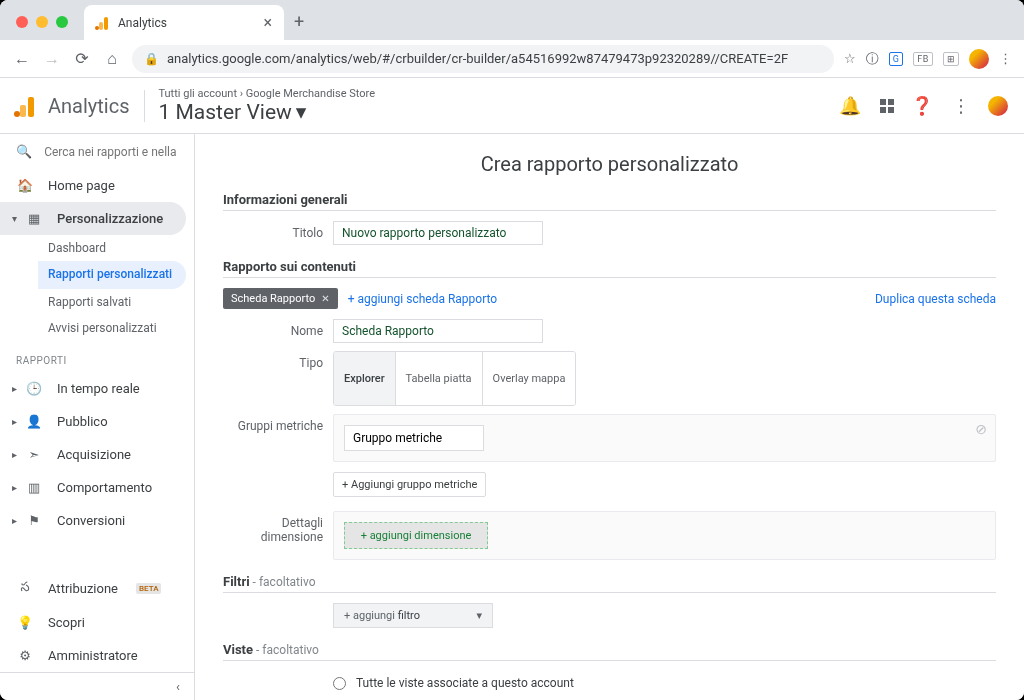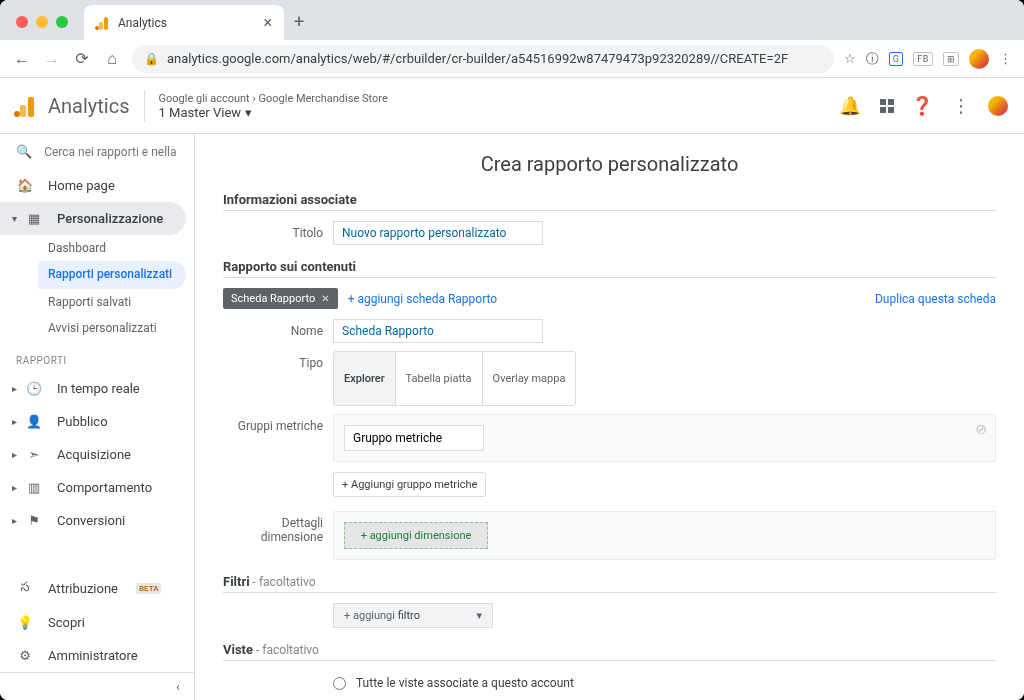--- a/index.html
+++ b/index.html
@@ -29,21 +29,21 @@
     
     .ga-header { height: 56px; display:flex; align-items:center; padding:0 16px; border-bottom:1px solid #dadce0; gap:14px; }
     .ga-brand { display:flex; align-items:center; gap:10px; }
     .ga-brand .ga-logo { width:22px; height:22px; }
     .ga-brand .ga-logo::before { width:6px; height:12px; left:4px; }
     .ga-brand .ga-logo::after  { width:6px; height:20px; left:12px; }
     .ga-brand .ga-dot { width:6px; height:6px; left:-2px;}
     .brand-text { font-size:20px; color:#5f6368; }
     .divider-v { width:1px; height:32px; background:#dadce0; }
     .acct { font-size:11px; color:#5f6368; }
-    .view-sel { font-size:13px; color:#3c4043; display:flex; align-items:center; gap:4px;}
+    .view-sel { font-size:21px; color:#3c4043; display:flex; align-items:center; gap:4px;}
     .hdr-right { margin-left:auto; display:flex; gap:18px; align-items:center; color:#5f6368;}
     .hdr-icon { font-size:18px; }
     .apps-grid { display:grid; grid-template-columns:repeat(2,6px); grid-template-rows:repeat(2,6px); gap:2px;}
     .apps-grid span { background:#5f6368; width:6px; height:6px;}
     
     .content { display:flex; height: calc(100% - 40px - 38px - 56px); }
     .sidebar { width:195px; border-right:1px solid #dadce0; display:flex; flex-direction:column; font-size:13px; color:#3c4043; background:#fff;}
     .search { padding:10px 16px; display:flex; align-items:center; gap:12px; color:#80868b;}
     .search input { border:none; outline:none; font-size:12px; width:100%; color:#80868b;}
     .nav-item { padding:9px 16px; display:flex; align-items:center; gap:14px; cursor:pointer;}
@@ -59,21 +59,21 @@
     .collapse { border-top:1px solid #dadce0; text-align:right; padding:6px 14px; color:#5f6368;}
     
     .main { flex:1; overflow-y:auto; background:#fff;}
     .main-inner { padding:18px 28px 20px;}
     h1.page-title { font-size:20px; font-weight:400; color:#3c4043; margin-bottom:16px;text-align:center;}
     .section-h { font-size:13px; font-weight:700; color:#3c4043; border-bottom:1px solid #dadce0; padding-bottom:3px; margin-bottom:10px;}
     .section-h .opt { font-weight:400; color:#80868b; font-size:12px;}
     .form-row { display:flex; align-items:flex-start; margin-bottom:8px;}
     .form-label { width:110px; text-align:right; font-size:12px; color:#5f6368; padding-right:10px; padding-top:5px;}
     .form-ctrl { flex:1; }
-    .text-input { border:1px solid #dadce0; padding:4px 8px; font-size:12px; width:210px; color:#0369a1;}
+    .text-input { border:1px solid #dadce0; padding:4px 8px; font-size:12px; width:210px; color:#14532d;}
     .tab-chip { background:#5f6368; color:#fff; font-size:11px; padding:4px 8px; border-radius:2px; display:inline-flex; align-items:center; gap:6px;}
     .tab-chip .x { font-size:10px; opacity:.8;}
     .add-tab-link { color:#1a73e8; font-size:12px; margin-left:10px;}
     .dup-link { float:right; color:#1a73e8; font-size:12px;}
     .seg { display:inline-flex; border:1px solid #dadce0; border-radius:3px; overflow:hidden;}
     .seg button { border:none; background:#fff; padding:20px 10px; font-size:11px; color:#5f6368; cursor:pointer; border-right:1px solid #dadce0;}
     .seg button:last-child { border-right:none;}
     .seg button.sel { background:#f1f3f4; font-weight:500; color:#3c4043;}
     .big-box { border:1px solid #e8eaed; background:#fafafa; padding:10px; border-radius:2px; position:relative;}
     .close-x { position:absolute; right:8px; top:6px; color:#bdc1c6; font-size:14px;}
@@ -130,21 +130,21 @@
   <div class="ga-header">
     <div class="ga-brand">
       <span class="ga-logo">
           <span class="ga-dot"></span>
         </span>
       <span class="brand-text">Analytics</span>
     </div>
     <div class="divider-v"></div>
     <div>
       <div class="acct">
-        <span>Google gli account</span> › <span>Google Merchandise Store</span>
+        <span>Tutti gli account</span> › <span>Google Merchandise Store</span>
       </div>
       <div class="view-sel">
         <span>1 Master View</span>
         <span>▾</span>
       </div>
     </div>
     <div class="hdr-right">
       <span class="hdr-icon">🔔</span>
       <span class="apps-grid">
           <span></span>
@@ -220,21 +220,21 @@
           <span class="icon">⚙</span>
           <span>Amministratore</span>
         </div>
       <div class="collapse">‹</div>
     </div>
 
     <div class="main">
       <div class="main-inner">
         <h1 class="page-title">Crea rapporto personalizzato</h1>
 
-        <div class="section-h">Informazioni associate</div>
+        <div class="section-h">Informazioni generali</div>
         <div class="form-row">
           <div class="form-label">Titolo</div>
           <div class="form-ctrl"><input class="text-input" value="Nuovo rapporto personalizzato" style=""></div>
         </div>
 
         <div class="section-h row-gap">Rapporto sui contenuti</div>
         <div style="display:flex; align-items:center; margin-bottom:10px;">
           <span class="tab-chip">
             <span>Scheda Rapporto</span>
             <span class="x">✕</span>

